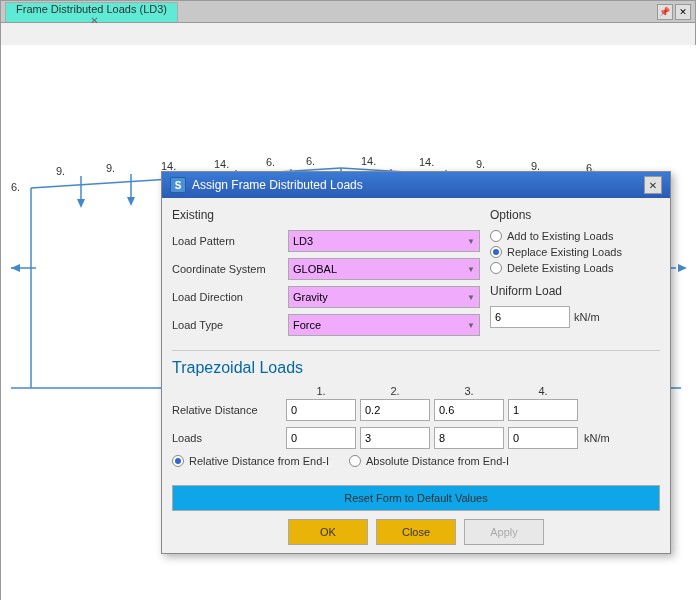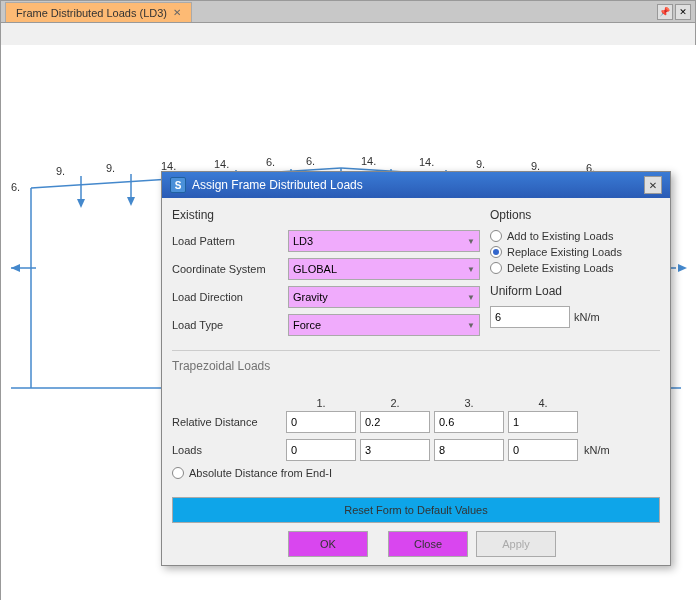--- a/index.html
+++ b/index.html
@@ -18,28 +18,29 @@
       position: absolute;
       top: 0; left: 0;
       width: 696px;
       height: 600px;
       background: #f0f0f0;
       border: 1px solid #999;
     }
 
     .tab {
       height: 20px;
-      background: #fdba74;
+      background: #5eead4;
       border: 1px solid #aaa;
       border-bottom: none;
       padding: 0 10px;
       display: flex;
       align-items: center;
       font-size: 11px;
       color: #333;
+      flex-direction: column;
     }
 
     .tab-close {
       margin-left: 6px;
       font-size: 10px;
       color: #666;
       cursor: pointer;
     }
 
     .win-btn {
@@ -251,23 +252,23 @@
       background: #ccc;
       margin: 8px 0;
     }
 
     
     .trap-section {
       margin-top: 6px;
     }
 
     .trap-header {
-      font-size: 12px;
-      color: #737373;
-      margin-bottom: 24px;
+      font-size: 16px;
+      color: #0369a1;
+      margin-bottom: 8px;
     }
 
     .trap-cols {
       display: flex;
       align-items: center;
       gap: 4px;
     }
 
     .trap-row-label {
       width: 110px;
@@ -343,22 +344,21 @@
       border: 1px solid #aaa;
       font-size: 11px;
       display: flex;
       align-items: center;
       justify-content: center;
       cursor: pointer;
       color: #333;
     }
 
     .action-btn.primary {
-      background: #d946ef;
-      margin-left: 12px;
+      background: #eab308;
     }
 
     .action-btn.disabled {
       background: #e8e8e8;
       color: #aaa;
       cursor: default;
     }
   </style>
 </head>
 <body>
@@ -550,20 +550,24 @@
         <div class="trap-cols form-row">
           <span class="trap-row-label">Loads</span>
           <input class="trap-input" type="text" value="0" style="">
           <input class="trap-input" type="text" value="3" style="">
           <input class="trap-input" type="text" value="8" style="">
           <input class="trap-input" type="text" value="0" style="">
           <span class="trap-unit">kN/m</span>
         </div>
 
         <div class="distance-radio-row">
+          <div style="display:flex; align-items:center; gap:5px;">
+            <div class="radio-btn selected"></div>
+            <span class="radio-label">Relative Distance from End-I</span>
+          </div>
           <div style="display:flex; align-items:center; gap:5px;">
             <div class="radio-btn"></div>
             <span class="radio-label">Absolute Distance from End-I</span>
           </div>
         </div>
       </div>
     </div>
 
     <div class="dialog-footer">
       <button class="reset-btn">

